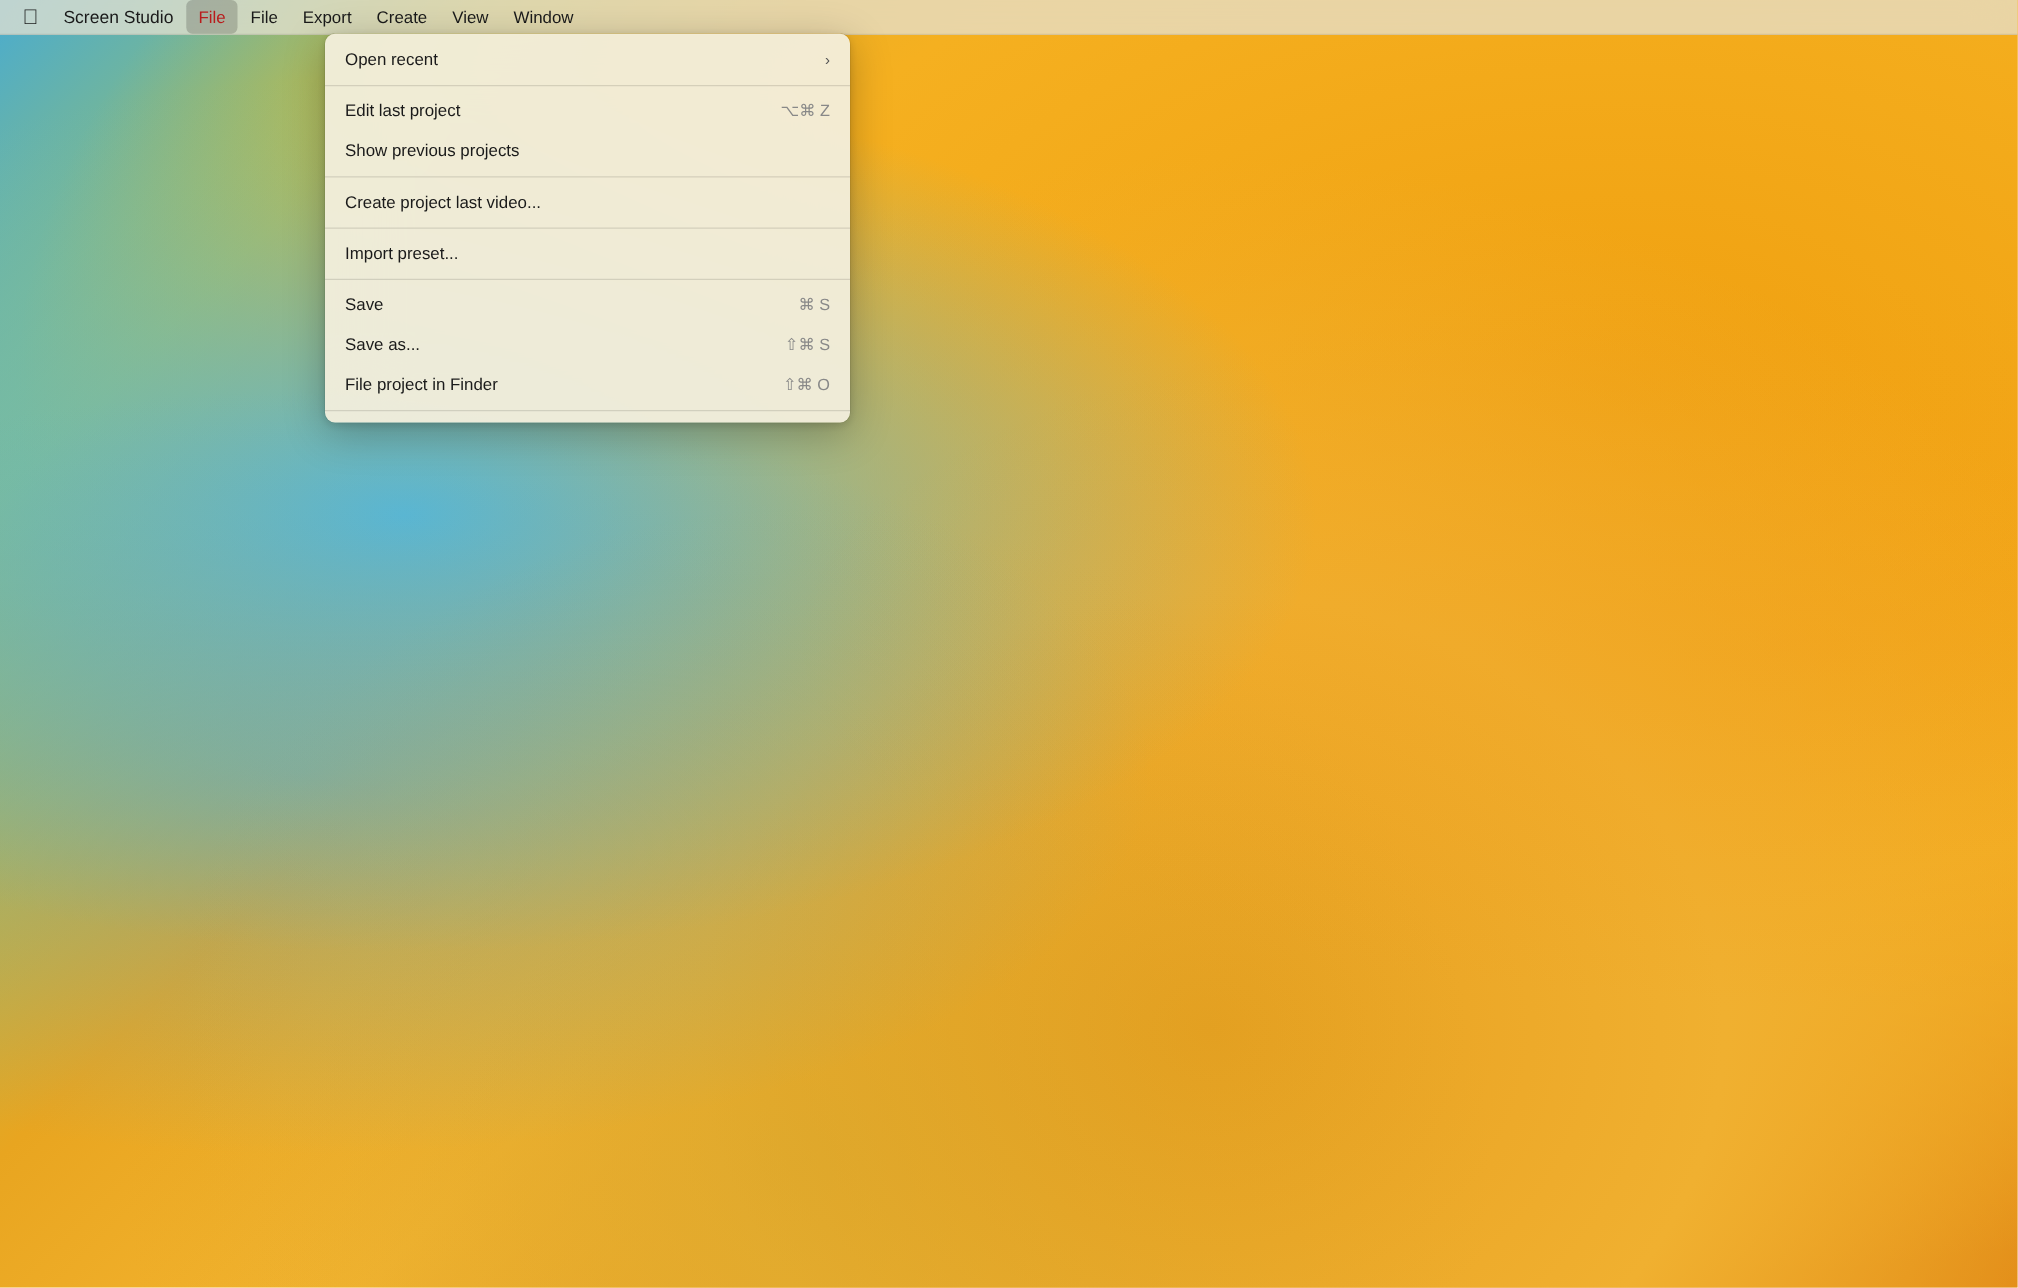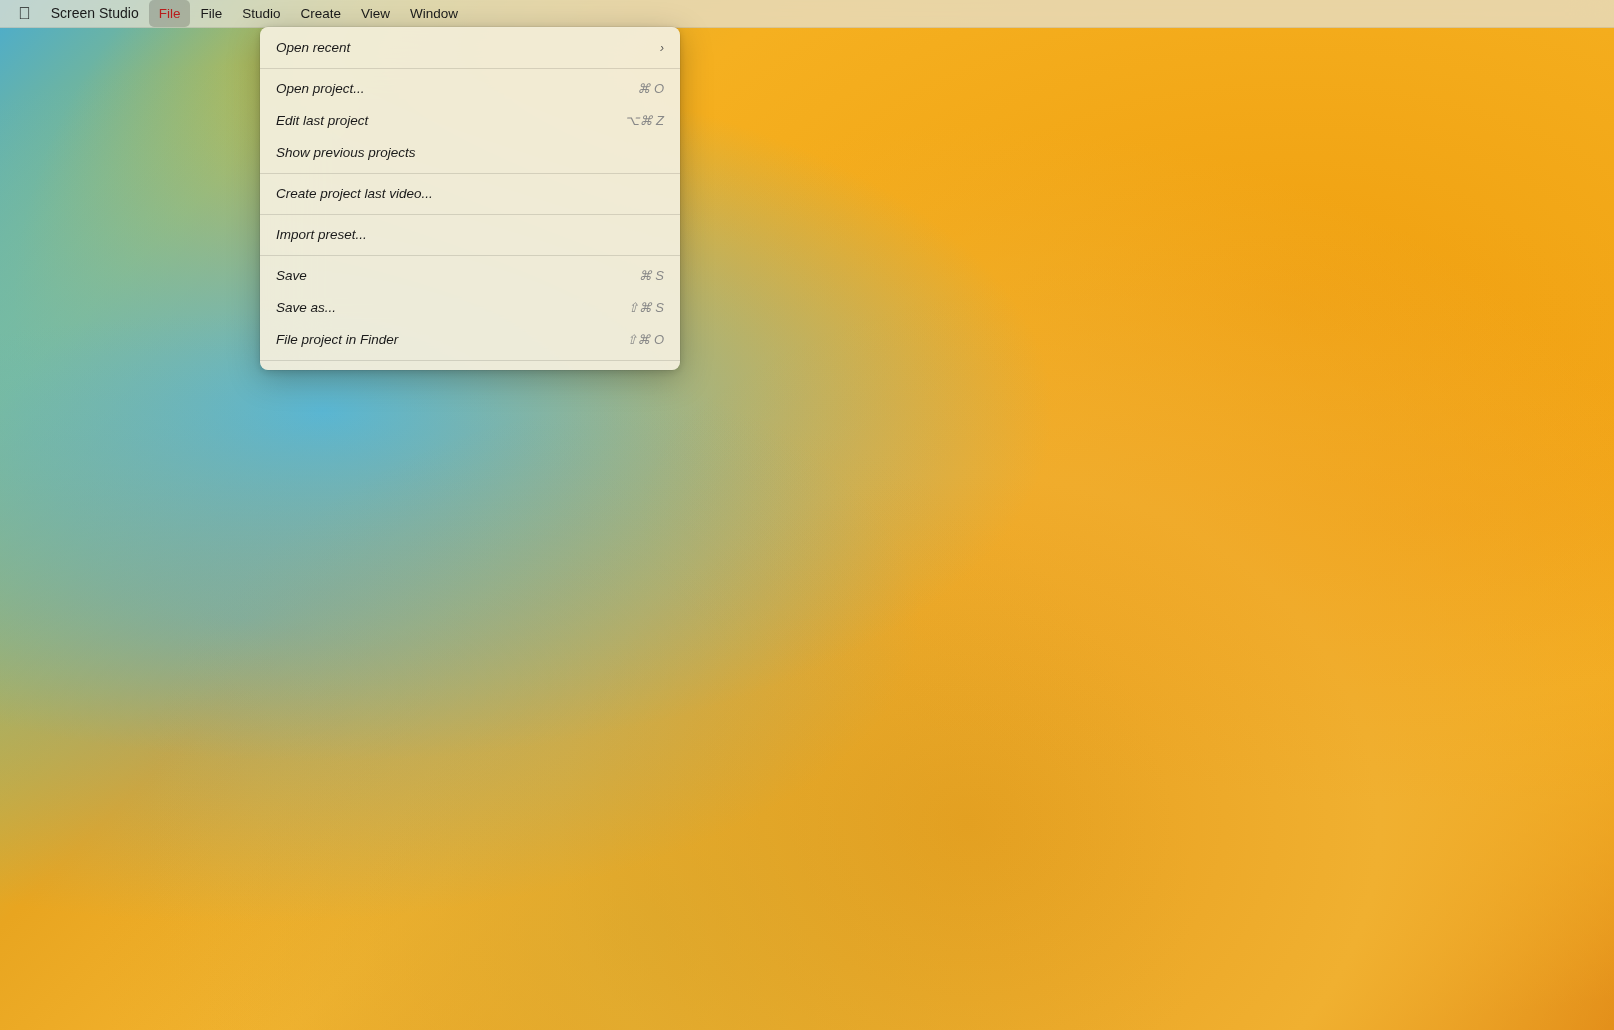--- a/index.html
+++ b/index.html
@@ -97,21 +97,20 @@
     .menu-item {
       display: flex;
       align-items: center;
       justify-content: flex-end;
       padding: 5px 16px;
       font-size: 13.5px;
       color: #1a1a1a;
       cursor: default;
       min-height: 22px;
       line-height: 22px;
-      font-style: italic;
     }
 
     .menu-item .item-label {
       flex: 1;
     }
 
     .menu-item .item-shortcut {
       color: #888;
       font-size: 13px;
       margin-left: 20px;
@@ -133,39 +132,35 @@
 </head>
 <body>
 
 <div class="wallpaper"></div>
 
 <div class="menubar">
   <span class="apple-logo menubar-item"></span>
   <span class="menubar-item app-name">Screen Studio</span>
   <span class="menubar-item active">File</span>
   <span class="menubar-item">File</span>
-  <span class="menubar-item">Studio</span>
+  <span class="menubar-item">Export</span>
   <span class="menubar-item">Create</span>
   <span class="menubar-item">View</span>
   <span class="menubar-item">Window</span>
 </div>
 
 <div class="dropdown-menu">
 
   <div class="menu-item">
     <span class="item-label">Open recent</span>
     <span class="chevron">›</span>
   </div>
 
   <div class="menu-separator"></div>
 
-  <div class="menu-item">
-    <span class="item-label">Open project...</span>
-    <span class="item-shortcut">⌘ O</span>
-  </div>
 
   <div class="menu-item">
     <span class="item-label">Edit last project</span>
     <span class="item-shortcut">⌥⌘ Z</span>
   </div>
 
   <div class="menu-item">
     <span class="item-label">Show previous projects</span>
   </div>
 

